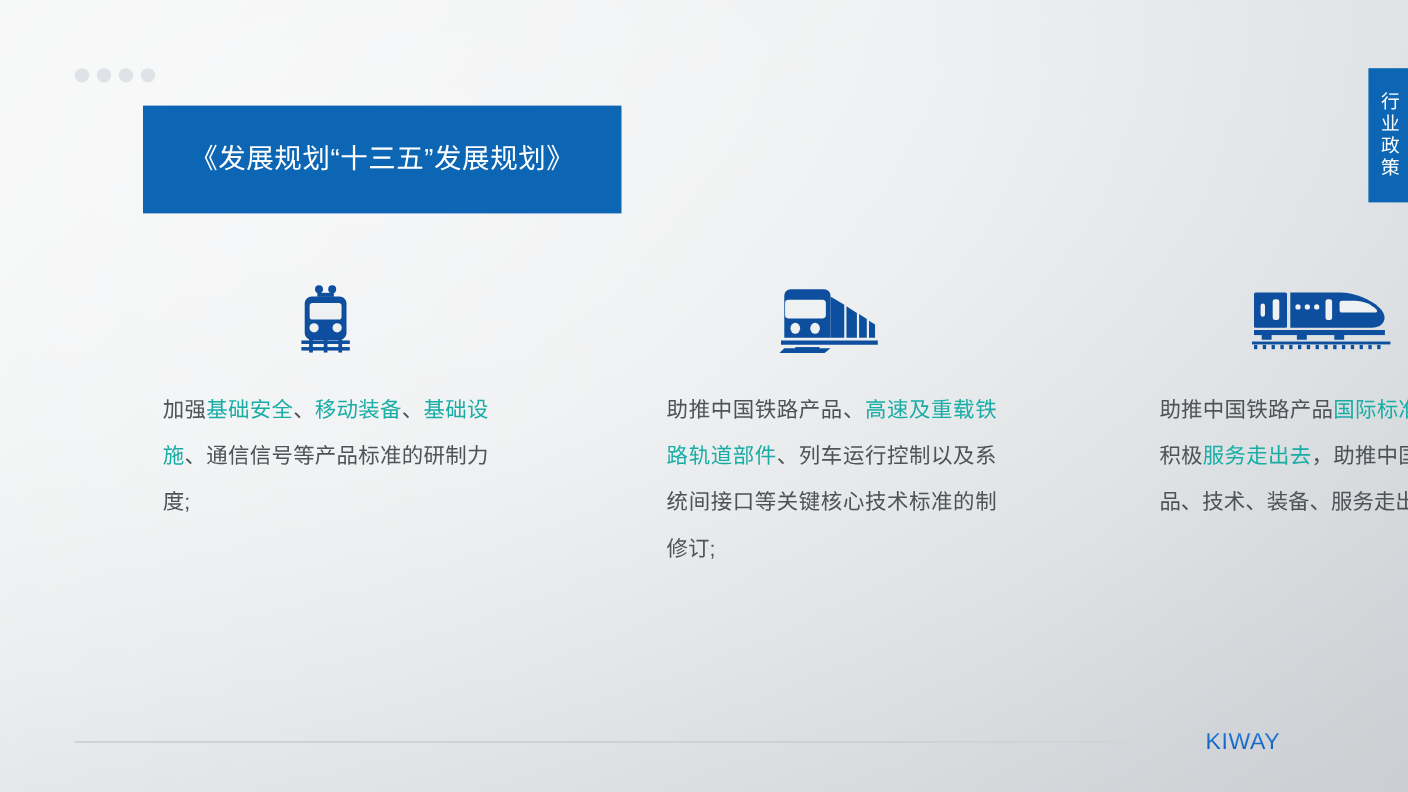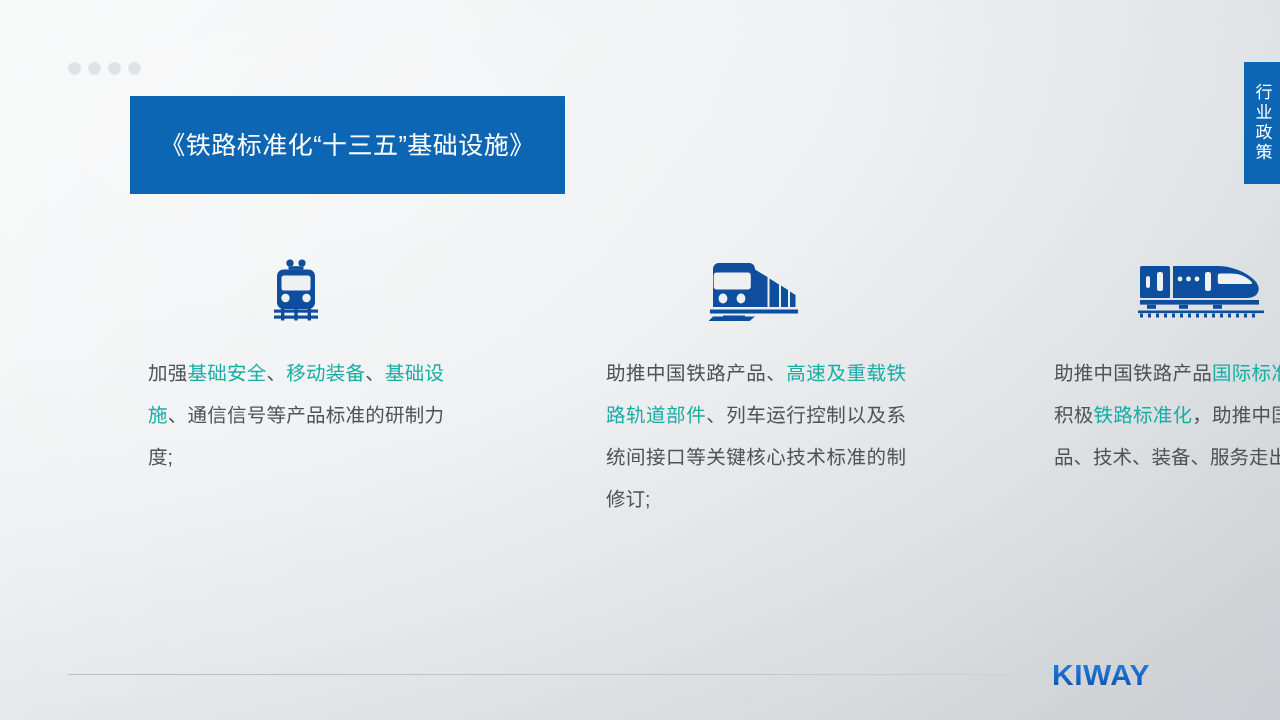--- a/index.html
+++ b/index.html
@@ -146,25 +146,25 @@
     position: absolute;
     left: 68px;
     top: 674px;
     width: 1010px;
     height: 1px;
     background: linear-gradient(90deg, #bcc0c4 0%, #c2c6ca 70%, #d2d6d9 100%);
     z-index: 3;
   }
   .footer-logo {
     position: absolute;
-    left: 1052px;
+    left: 1096px;
     top: 658px;
     z-index: 4;
-    font-size: 30px;
-    font-weight: 700;
+    font-size: 21px;
+    font-weight: 400;
     letter-spacing: 0.5px;
     line-height: 34px;
     background: linear-gradient(180deg, #2f86e0 0%, #1b6fd0 40%, #0b4fa8 100%);
     -webkit-background-clip: text;
     background-clip: text;
     color: transparent;
   }
 </style>
 </head>
 <body>
@@ -172,21 +172,21 @@
 <div class="slide">
 
   <div class="dots">
     <i></i>
     <i></i>
     <i></i>
     <i></i>
   </div>
 
   <div class="title-banner">
-    <div class="title-text">《铁路标准化“十三五”基础设施》</div>
+    <div class="title-text">《发展规划“十三五”发展规划》</div>
   </div>
 
   <div class="side-tab">
     <div class="side-tab-text">行业政策</div>
   </div>
 
   <div class="columns">
 
     <div class="col col-1">
       <div class="icon-wrap">
@@ -271,21 +271,21 @@
               <rect x="82" y="51.5" width="3" height="4"></rect>
               <rect x="90" y="51.5" width="3" height="4"></rect>
               <rect x="98" y="51.5" width="3" height="4"></rect>
               <rect x="106" y="51.5" width="3" height="4"></rect>
               <rect x="114" y="51.5" width="3" height="4"></rect>
             </g>
           </g>
         </svg>
       </div>
       <div class="col-body">
-        <span>助推中国铁路产品</span><span class="hl">国际标准转化</span><span>，积极</span><span class="hl">铁路标准化</span><span>，助推中国铁路产品、技术、装备、服务走出去。</span>
+        <span>助推中国铁路产品</span><span class="hl">国际标准转化</span><span>，积极</span><span class="hl">服务走出去</span><span>，助推中国铁路产品、技术、装备、服务走出去。</span>
       </div>
     </div>
 
   </div>
 
   <div class="footer-rule"></div>
   <div class="footer-logo">KIWAY</div>
 
 </div>
 

